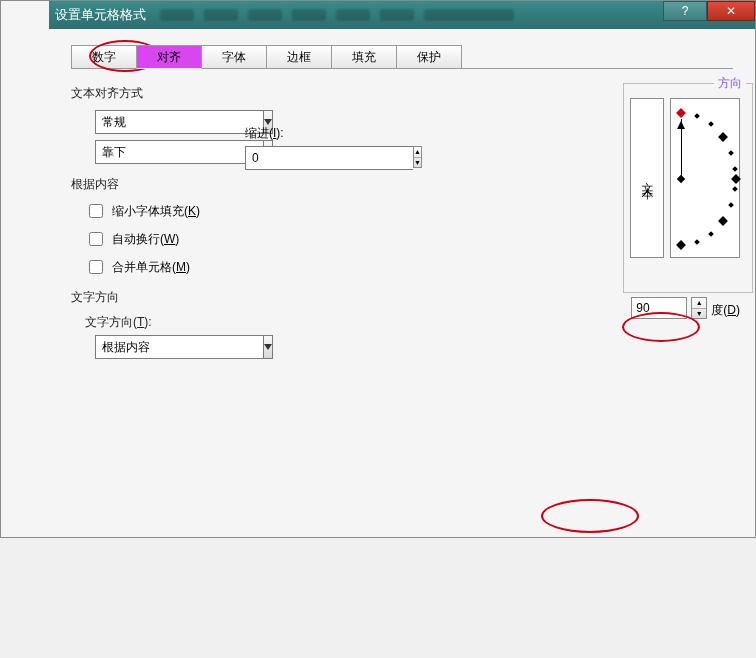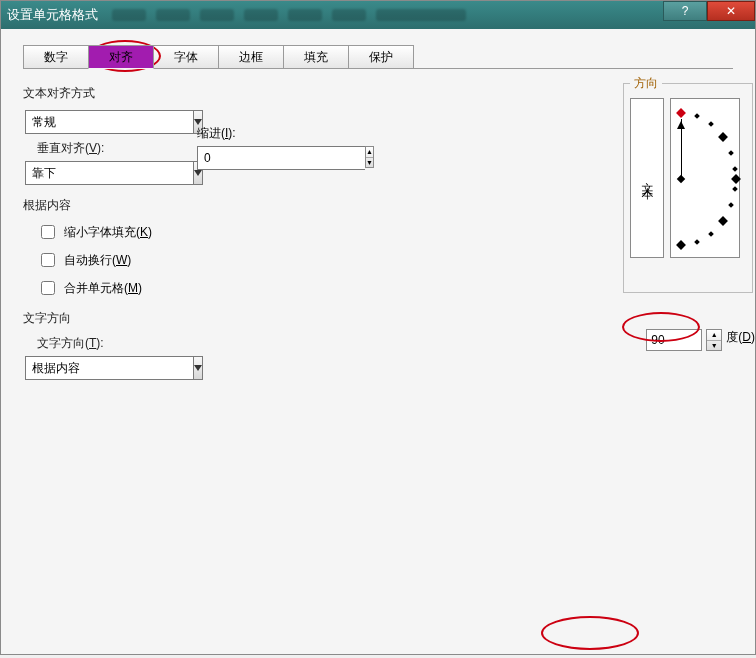--- a/index.html
+++ b/index.html
@@ -1,51 +1,51 @@
 <!DOCTYPE html>
 <html><head>
 <meta charset="utf-8">
 <style>
   * { box-sizing: border-box; font-family: "Microsoft YaHei", "SimSun", sans-serif; font-size: 12px; }
   body { margin:0; padding:0; background:#f0f0f0; }
-  .window { width:756px; height:655px; background:#f5f5f5; border:1px solid #8a8a8a; position:relative; }
+  .window { width:756px; height:538px; background:#f5f5f5; border:1px solid #8a8a8a; position:relative;padding-left:48px; }
   .titlebar { height:28px; background:linear-gradient(#3a8a8a,#2d6e6e); color:#fff; display:flex; align-items:center; padding:0 6px; position:relative; }
   .titlebar .title { font-size:13px; }
   .titlebar .blurred { display:flex; gap:10px; margin-left:14px; }
   .titlebar .blurred span { display:inline-block; width:34px; height:12px; background:rgba(0,0,0,0.18); border-radius:3px; filter:blur(1px); }
   .tb-buttons { position:absolute; right:0; top:0; height:20px; display:flex; }
   .tb-btn { width:44px; height:20px; display:flex; align-items:center; justify-content:center; color:#fff; font-size:14px; }
   .tb-help { background:linear-gradient(#5aa0a0,#3f7f7f); border:1px solid #2a5a5a; }
   .tb-close { background:linear-gradient(#e04b3a,#b52f20); width:48px; border:1px solid #7a1f14; }
   .tabs { display:flex; margin:16px 0 0 22px; }
   .tab { width:66px; height:24px; border:1px solid #9a9a9a; background:linear-gradient(#fff,#e6e6e6); display:flex; align-items:center; justify-content:center; margin-right:-1px; cursor:pointer; position:relative; }
-  .tab.active { background:#a21caf; border-bottom-color:#f5f5f5; z-index:2;justify-content:center; }
+  .tab.active { background:#d946ef; border-bottom-color:#f5f5f5; z-index:2;justify-content:center; }
   .tabline { border-top:1px solid #9a9a9a; margin:0 22px; margin-top:-1px; }
   .content { position:relative; padding:10px 22px; height:560px; }
   .section-label { color:#222; margin:6px 0 8px 0; }
   fieldset.orient { position:absolute; top:6px; right:0; border:1px solid #bdbdbd; width:130px; height:218px; padding:6px; }
-  fieldset.orient legend { color:#a16207; padding:0 4px; }
+  fieldset.orient legend { color:#8b5cf6; padding:0 4px;text-align:right; }
   .orient-inner { display:flex; gap:6px; }
   .vtxtbox { width:34px; height:160px; border:1px solid #8a8a8a; background:#fff; display:flex; align-items:center; justify-content:center; }
   .vtxtbox div { writing-mode:vertical-rl; text-orientation:upright; font-size:12px; letter-spacing:6px; }
   .dial { position:relative; width:70px; height:160px; border:1px solid #8a8a8a; background:#fff; }
   .dot { position:absolute; width:4px; height:4px; background:#000; transform:translate(-50%,-50%) rotate(45deg); }
   .diamond { width:7px; height:7px; }
   .sel { background:#c01; }
   .dial .needle { position:absolute; left:10px; top:80px; width:1px; height:60px; background:#000; transform-origin:top center; transform:translateY(-60px); }
   .dial .arrowhead { position:absolute; left:10px; top:22px; width:0; height:0; border-left:4px solid transparent; border-right:4px solid transparent; border-bottom:8px solid #000; transform:translateX(-50%); }
   .dial .pivot { position:absolute; left:10px; top:80px; width:6px; height:6px; background:#000; transform:translate(-50%,-50%) rotate(45deg); }
-  .degree-row { position:absolute; top:228px; right:0; display:flex; align-items:flex-start; gap:4px;margin-top:32px; }
+  .degree-row { position:absolute; top:228px; right:15px; display:flex; align-items:flex-end; gap:4px; }
   .degree-row input { width:56px; height:22px; border:1px solid #8a8a8a; padding:2px 4px; }
   .spinner { width:16px; height:22px; border:1px solid #8a8a8a; background:linear-gradient(#fff,#ddd); display:flex; flex-direction:column; }
   .spinner div { flex:1; display:flex; align-items:center; justify-content:center; font-size:7px; border-bottom:1px solid #aaa; cursor:pointer; }
   .spinner div:last-child { border-bottom:none; }
   .u { text-decoration:underline; }
   .field-label { margin:4px 0 4px 14px; color:#222; }
-  .combo { display:flex; width:140px; height:24px; margin-left:2px; margin-bottom:6px; }
+  .combo { display:flex; width:140px; height:24px; margin-left:24px; margin-bottom:6px; }
   .combo input { flex:1; border:1px solid #7a7a7a; border-right:none; padding:2px 6px; }
   .combo .cbtn { width:22px; border:1px solid #7a7a7a; background:linear-gradient(#f8f8f8,#d8d8d8); display:flex; align-items:center; justify-content:center; cursor:pointer; }
   .combo .cbtn svg { width:8px; height:6px; }
   .indent-row { position:absolute; left:196px; top:56px; }
   .indent-row .combo { width:80px; margin-left:0; }
   .checkbox-row { display:flex; align-items:center; gap:6px; margin:8px 0 8px 14px; }
   .checkbox-row input { width:14px; height:14px; }
   .footer { position:absolute; bottom:10px; right:22px; display:flex; gap:16px; }
   .btn { width:86px; height:26px; border:1px solid #8a8a8a; background:linear-gradient(#fdfdfd,#e3e3e3); display:flex; align-items:center; justify-content:center; cursor:pointer; border-radius:3px; }
   .ellipse { position:absolute; border:2px solid #c01; border-radius:50%; pointer-events:none; }
@@ -119,23 +119,20 @@
       <div style="height:4px"></div>
       <div class="combo">
         <input value="0" style="">
         <div class="spinner">
             <div>▲</div>
             <div>▼</div>
           </div>
       </div>
     </div>
 
-    <div class="field-label">
-      <span>垂直对齐(</span><span class="u">V</span><span>):</span>
-    </div>
     <div class="combo">
       <input value="靠下" style="">
       <div class="cbtn">
           <svg viewBox="0 0 8 6">
             <path d="M0 0 L8 0 L4 6 Z" fill="#333"></path>
           </svg>
         </div>
     </div>
 
 

